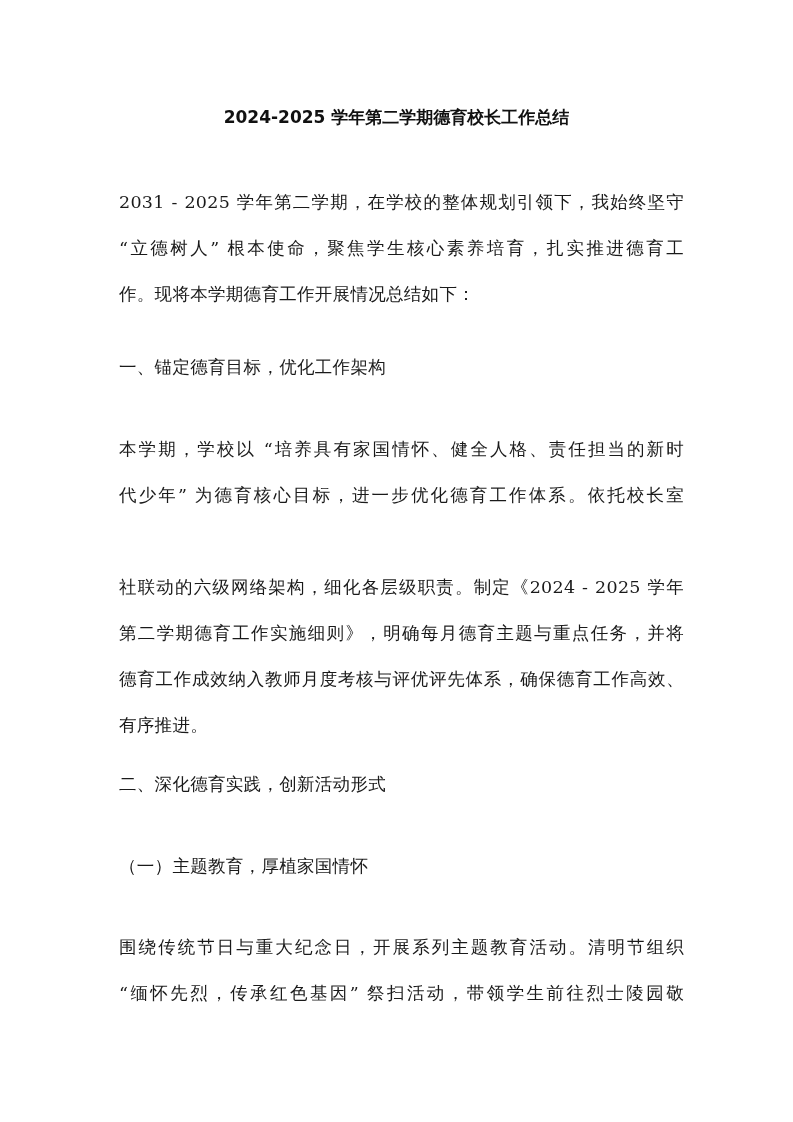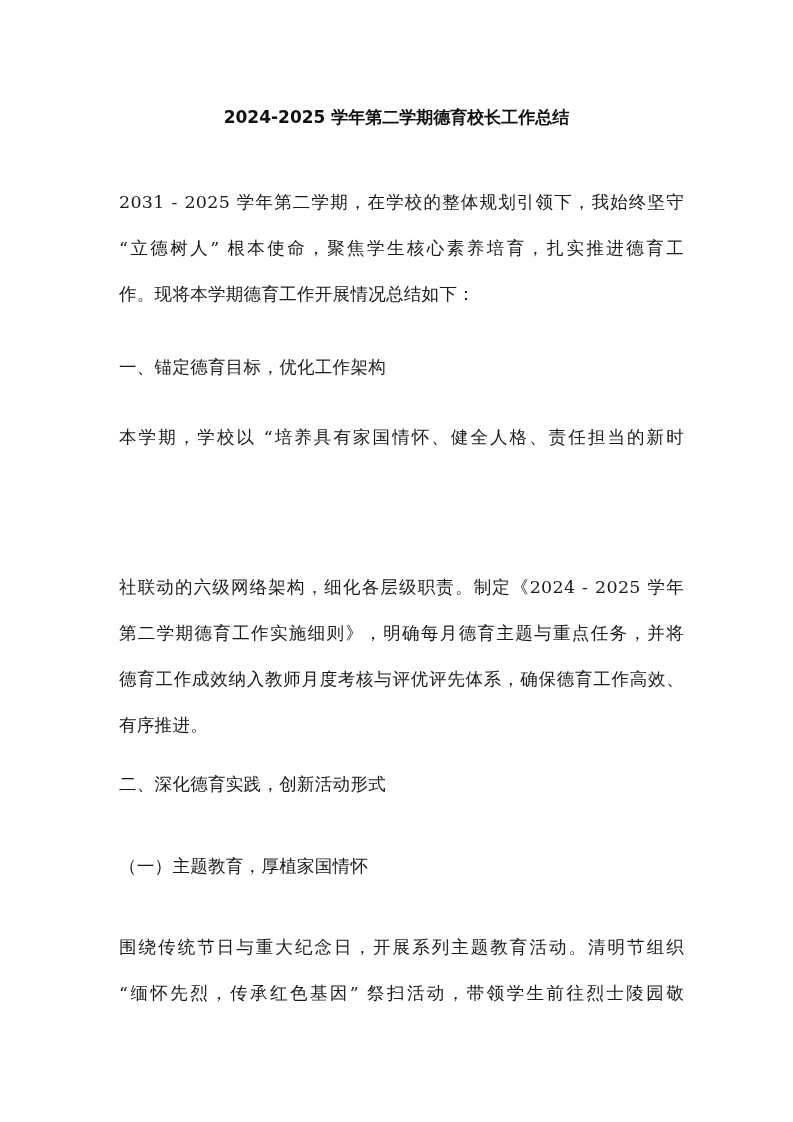--- a/index.html
+++ b/index.html
@@ -18,21 +18,22 @@
 
 <div class="page">
   <div class="title">2024-2025  学年第二学期德育校长工作总结</div>
 
   <div class="line justify" style="top:190px">2031 - 2025  学年第二学期，在学校的整体规划引领下，我始终坚守</div>
   <div class="line justify" style="top:236px">“立德树人”  根本使命，聚焦学生核心素养培育，扎实推进德育工</div>
   <div class="line" style="top:282px">作。现将本学期德育工作开展情况总结如下：</div>
 
   <div class="line" style="top:355px">一、锚定德育目标，优化工作架构</div>
 
-  <div class="line justify" style="top:425px">本学期，学校以  “培养具有家国情怀、健全人格、责任担当的新时</div>
+  <div class="line justify" style="top:437px">本学期，学校以  “培养具有家国情怀、健全人格、责任担当的新时</div>
+  <div class="line justify" style="top:483px">代少年”  为德育核心目标，进一步优化德育工作体系。依托校长室</div>
   <div class="line justify" style="top:575px">社联动的六级网络架构，细化各层级职责。制定《2024 - 2025  学年</div>
   <div class="line justify" style="top:621px">第二学期德育工作实施细则》，明确每月德育主题与重点任务，并将</div>
   <div class="line justify" style="top:667px">德育工作成效纳入教师月度考核与评优评先体系，确保德育工作高效、</div>
   <div class="line" style="top:772px">二、深化德育实践，创新活动形式</div>
 
   <div class="line" style="top:713px">有序推进。</div>
   <div class="line" style="top:854px">（一）主题教育，厚植家国情怀</div>
 
   <div class="line justify" style="top:935px">围绕传统节日与重大纪念日，开展系列主题教育活动。清明节组织</div>
   <div class="line justify" style="top:981px">“缅怀先烈，传承红色基因”  祭扫活动，带领学生前往烈士陵园敬</div>

